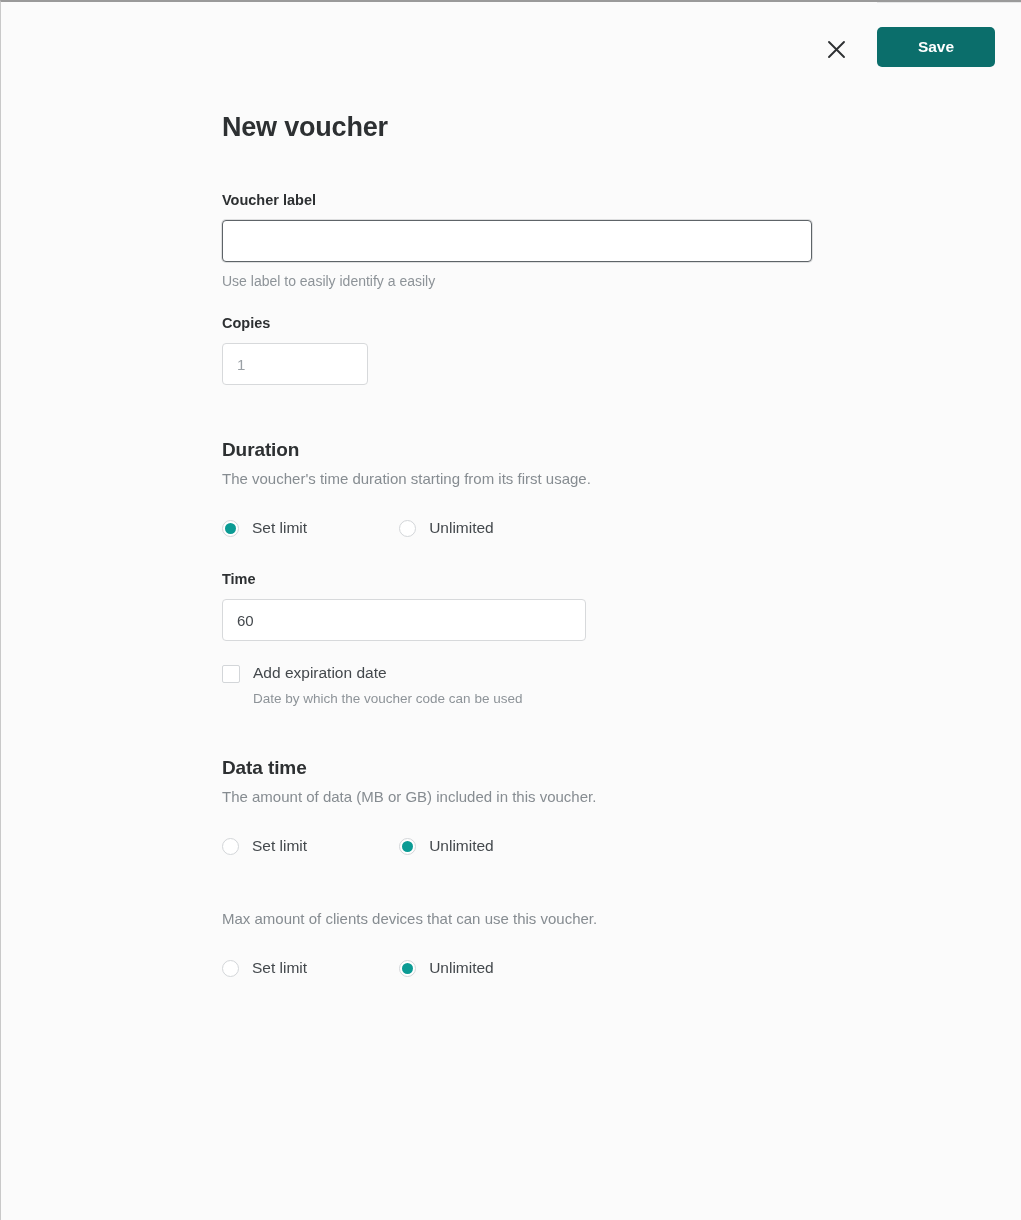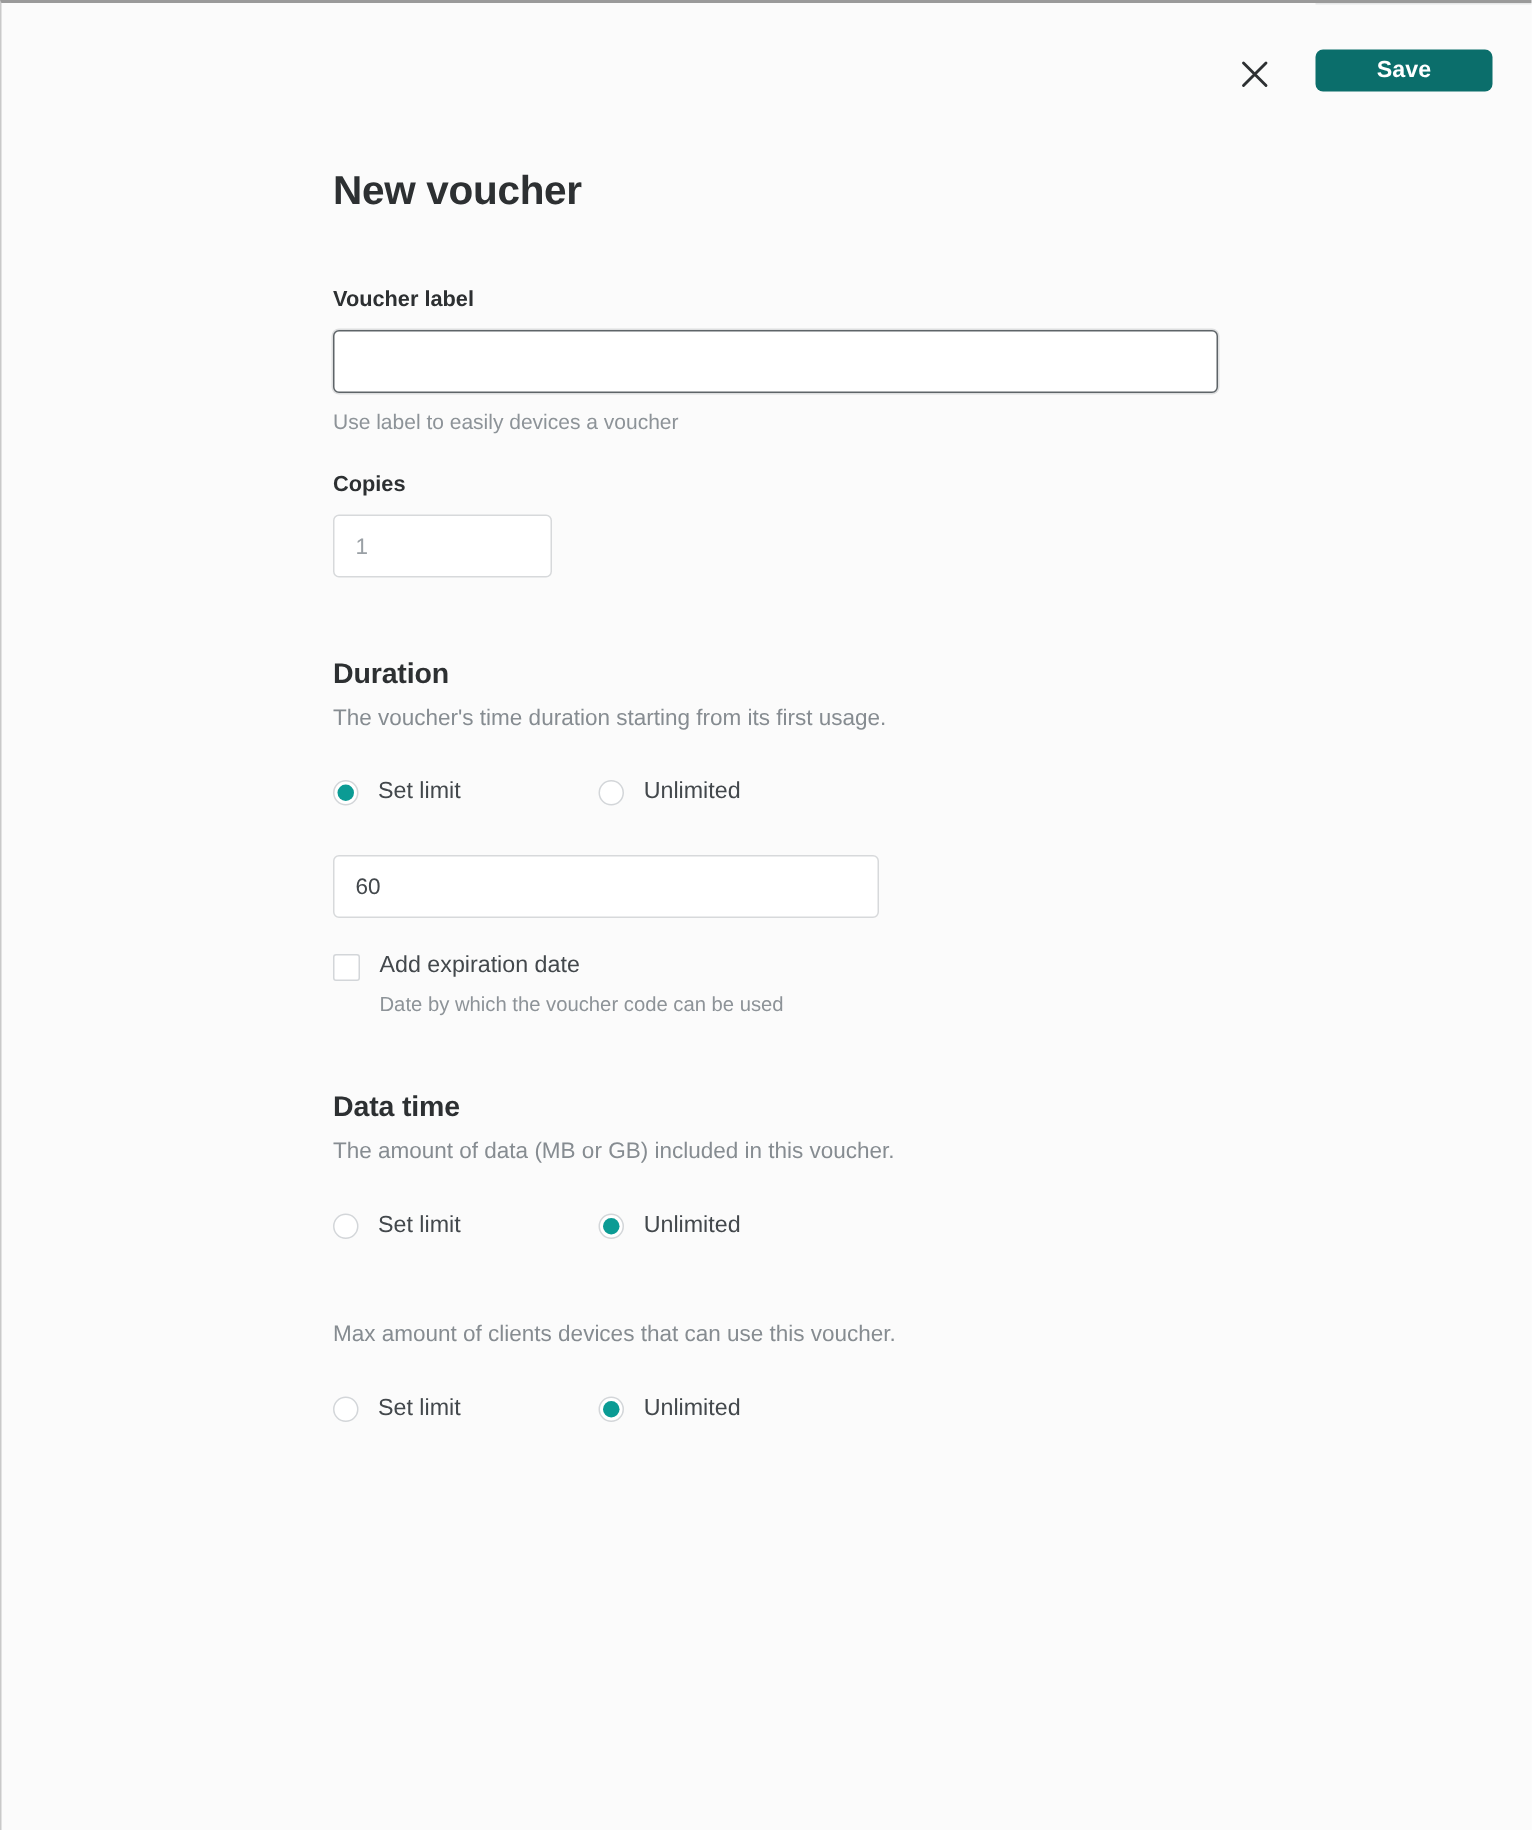--- a/index.html
+++ b/index.html
@@ -243,21 +243,21 @@
   }
   .save-btn {
     background: #0b6e6b;
     color: #ffffff;
     border: none;
     border-radius: 5px;
     font-family: "Liberation Sans", sans-serif;
     font-size: 15.5px;
     font-weight: bold;
     width: 118px;
-    height: 28px;
+    height: 40px;
     cursor: pointer;
   }
 
   
   .mt-32 { margin-top: 32px; }
   .mt-47 { margin-top: 47px; }
   .mt-52 { margin-top: 52px; }
   .mt-29 { margin-top: 29px; }
   .mt-24 { margin-top: 24px; }
   .gap-92 { margin-left: 92px; }
@@ -277,21 +277,21 @@
       </span>
     </button>
 
     <div class="content">
 
       <h1 class="page-title">New voucher</h1>
 
       <div class="mt-47">
         <div class="field-label">Voucher label</div>
         <input class="text-input input-voucher focused" type="text" autofocus="" placeholder="" style="">
-        <div class="help-text">Use label to easily devices a voucher</div>
+        <div class="help-text">Use label to easily identify a easily</div>
       </div>
 
       <div class="mt-24">
         <div class="field-label">Copies</div>
         <input class="text-input input-copies" type="text" placeholder="1" style="">
       </div>
 
       <div class="section mt-52">
         <div class="section-title">Duration</div>
         <div class="section-desc">The voucher's time duration starting from its first usage.</div>
@@ -301,20 +301,21 @@
             <span class="radio-dot checked"></span>
             <span class="radio-label">Set limit</span>
           </div>
           <div class="radio-opt gap-92">
             <span class="radio-dot"></span>
             <span class="radio-label">Unlimited</span>
           </div>
         </div>
 
         <div class="mt-32">
+          <div class="field-label">Time</div>
           <div class="time-row">
             <input class="text-input input-time" type="text" value="60" style="">
           </div>
 
           <div class="check-row">
             <span class="check-box"></span>
             <span class="check-text">
               <span class="check-label">Add expiration date</span>
               <div class="check-help">Date by which the voucher code can be used</div>
             </span>

